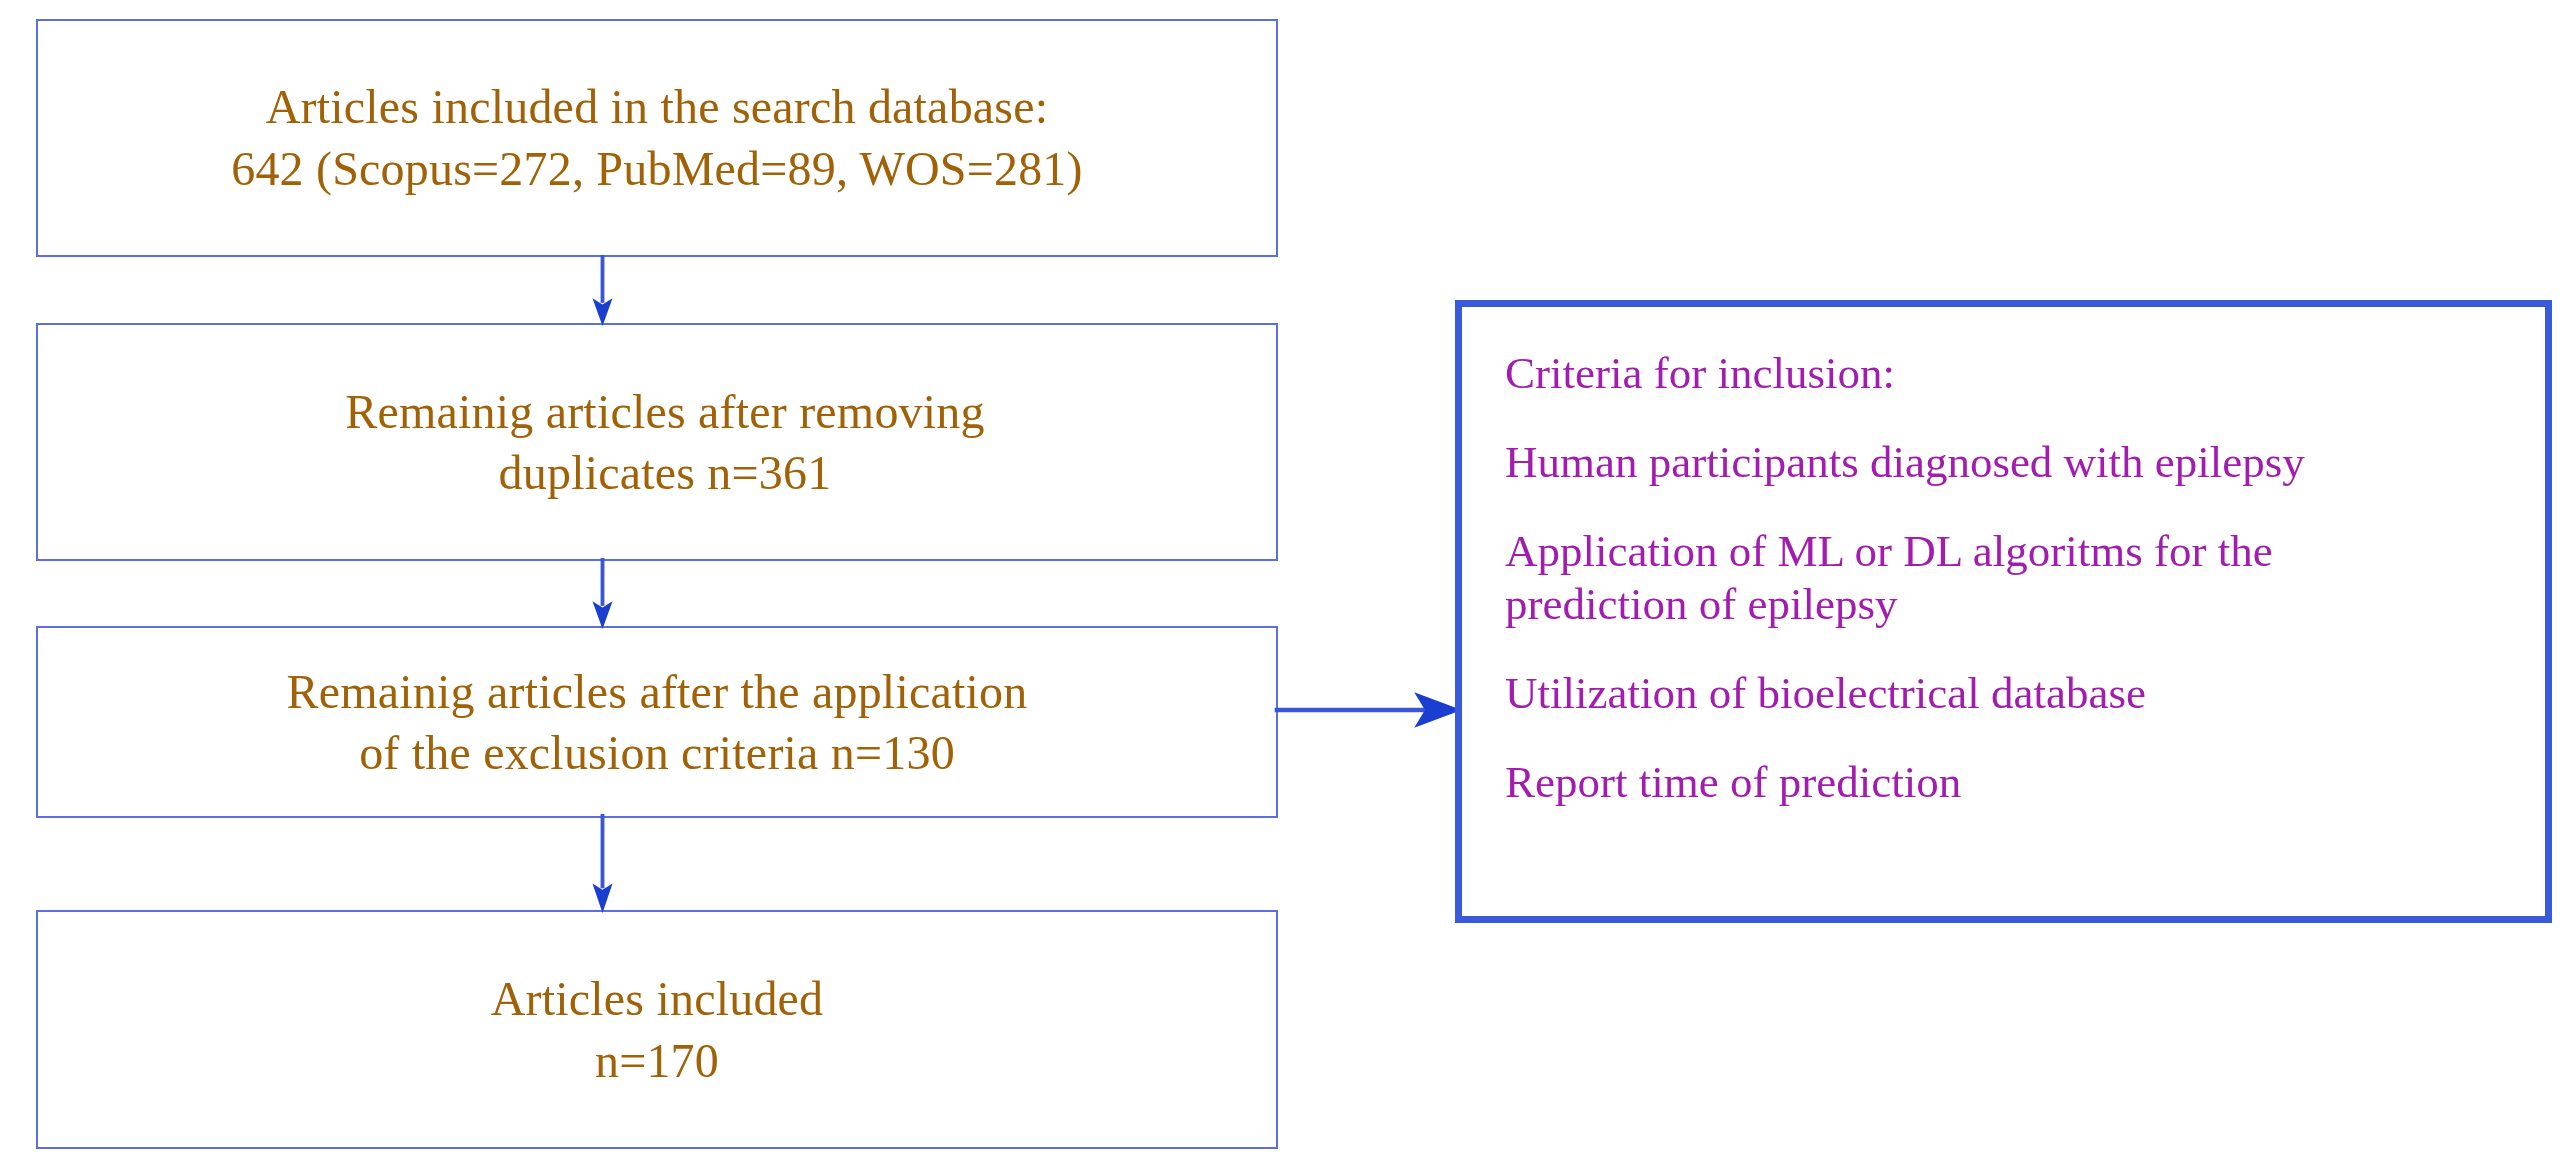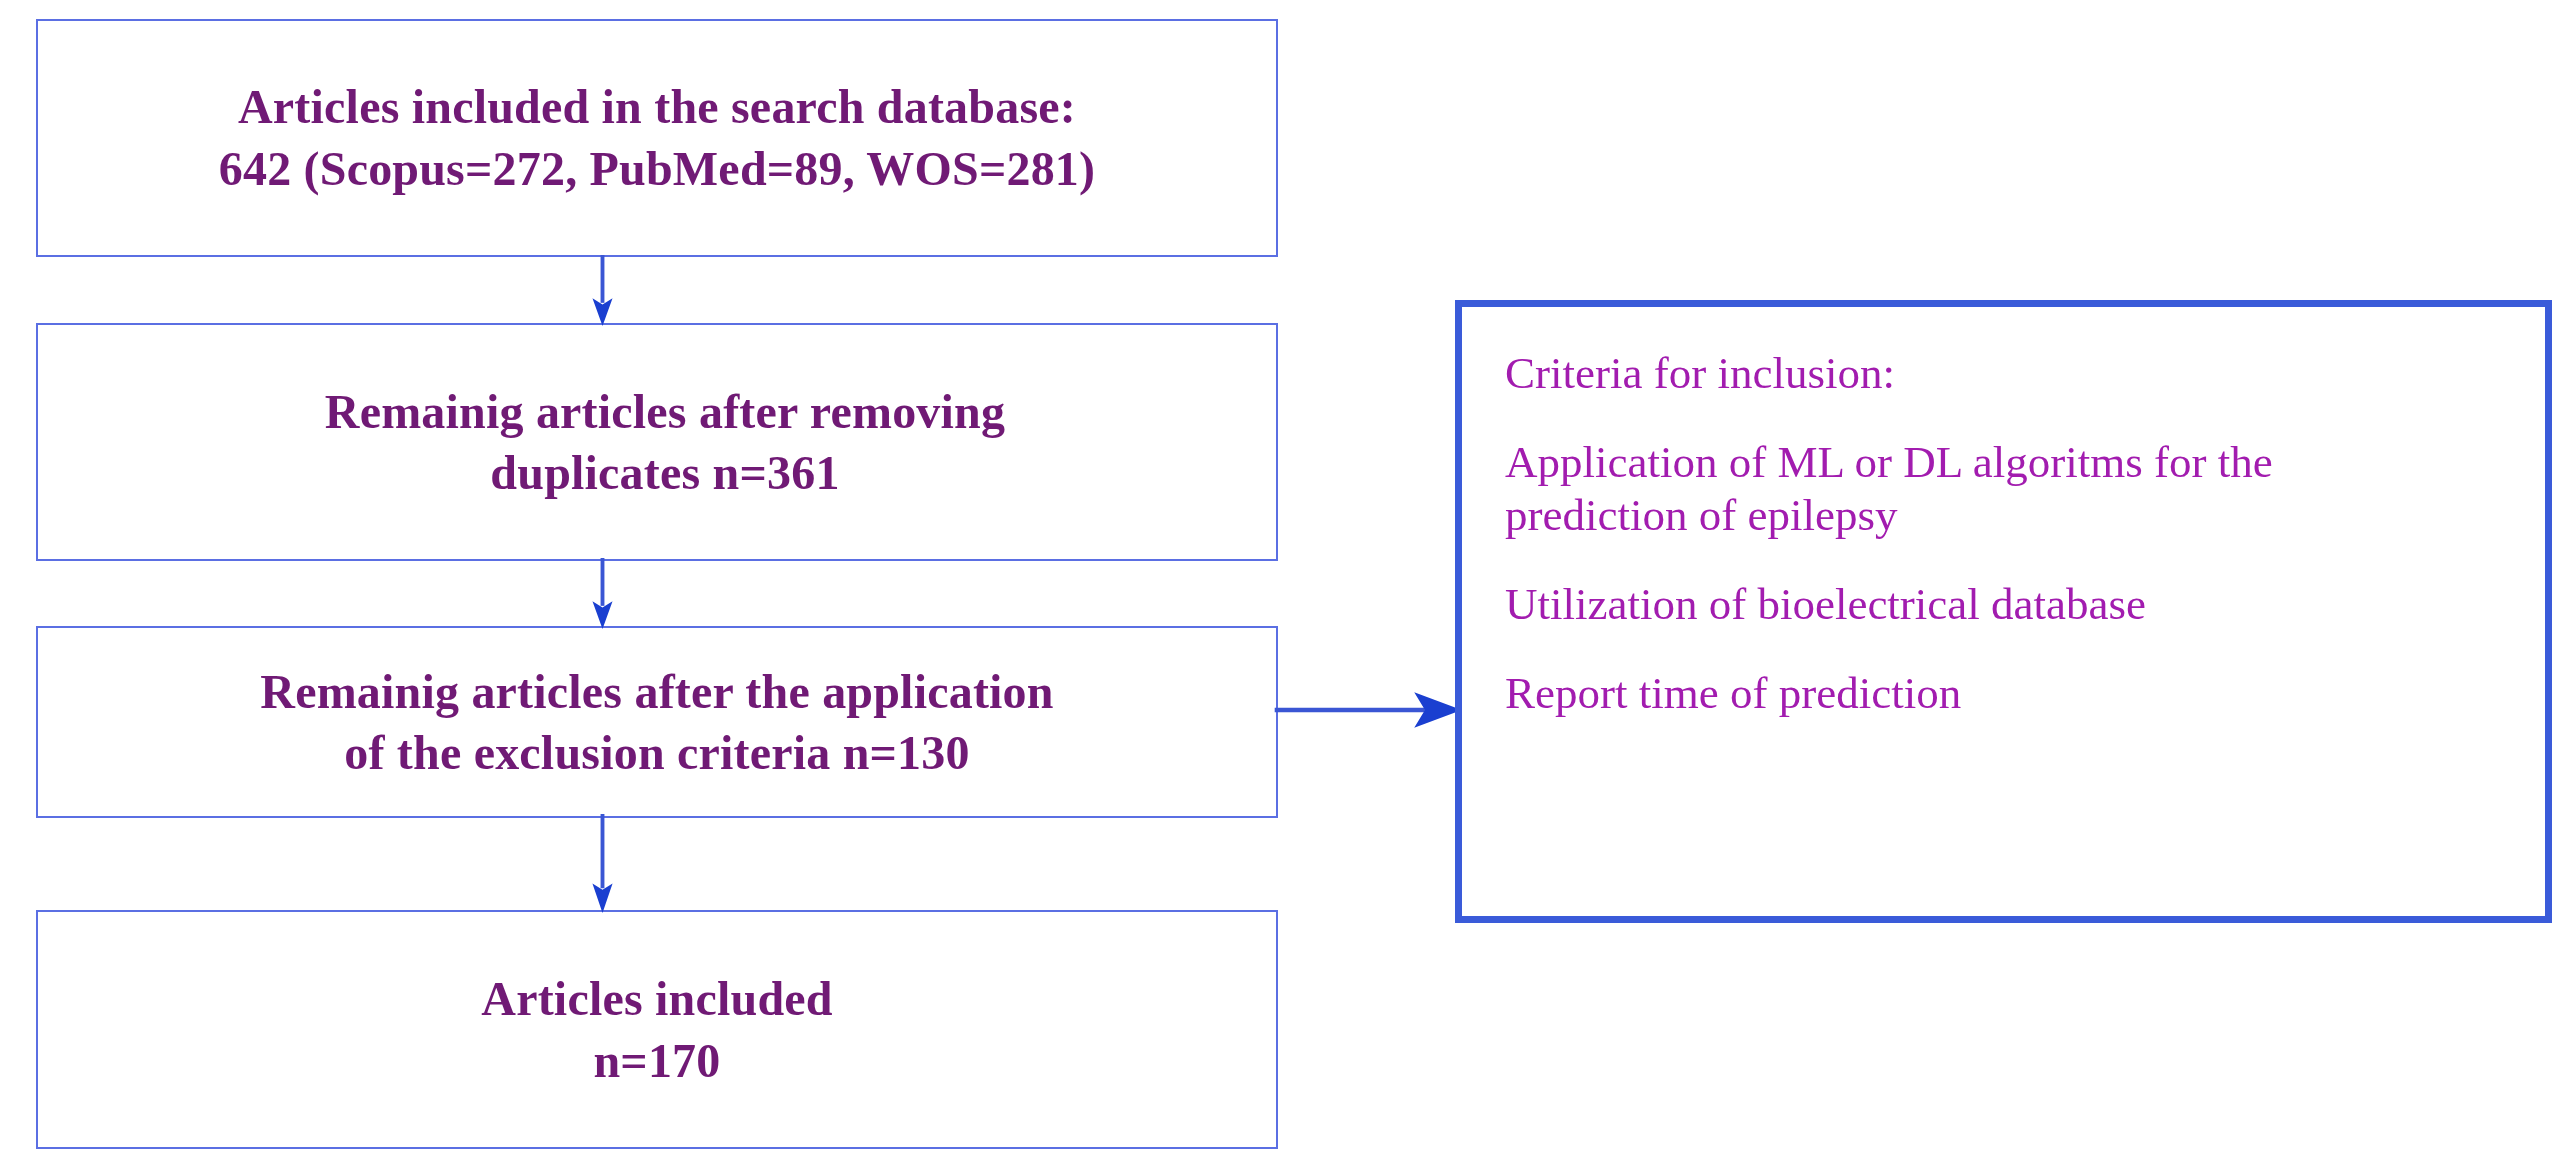--- a/index.html
+++ b/index.html
@@ -31,24 +31,23 @@
     border: 2.3px solid #5B6FE3;
     display: flex;
     align-items: center;
     justify-content: center;
     text-align: center;
   }
   .flow-box .box-text {
     font-size: 48px;
     line-height: 1.28;
     letter-spacing: 0.2px;
-    color: #701a75;
+    color: #a16207;
     padding: 0 20px;
     white-space: pre-line;
-    font-weight: bold;
   }
 
   #box-search      { left: 36px;  top: 18.5px;   width: 1242px; height: 238px; }
   #box-duplicates  { left: 36px;  top: 323px;  width: 1242px; height: 238px; padding-left: 16px; }
   #box-exclusion   { left: 36px;  top: 626px;  width: 1242px; height: 192px; }
   #box-included    { left: 36px;  top: 910px; width: 1242px; height: 239px; }
 
   
   #criteria-box {
     position: absolute;
@@ -119,20 +118,21 @@
     <path d="M20 128 L7 90 L20 98 L33 90 Z" fill="#1A3FD0"></path>
   </svg>
 
   <svg class="arrow-svg" id="arrow-criteria" viewBox="0 0 246 60">
     <line x1="0" y1="30" x2="196" y2="30" stroke="#3A56D4" stroke-width="6"></line>
     <path d="M244 30 L182 7 L196 30 L182 53 Z" fill="#1A3FD0"></path>
   </svg>
 
   <div id="criteria-box">
     <div class="criteria-line">Criteria for inclusion:</div>
+    <div class="criteria-line">Human participants diagnosed with epilepsy</div>
     <div class="criteria-line" style="white-space: pre-line;">Application of ML or DL algoritms for the
 prediction of epilepsy</div>
     <div class="criteria-line">Utilization of bioelectrical database</div>
     <div class="criteria-line">Report time of prediction</div>
   </div>
 
 </div>
 
 
 </body></html>

